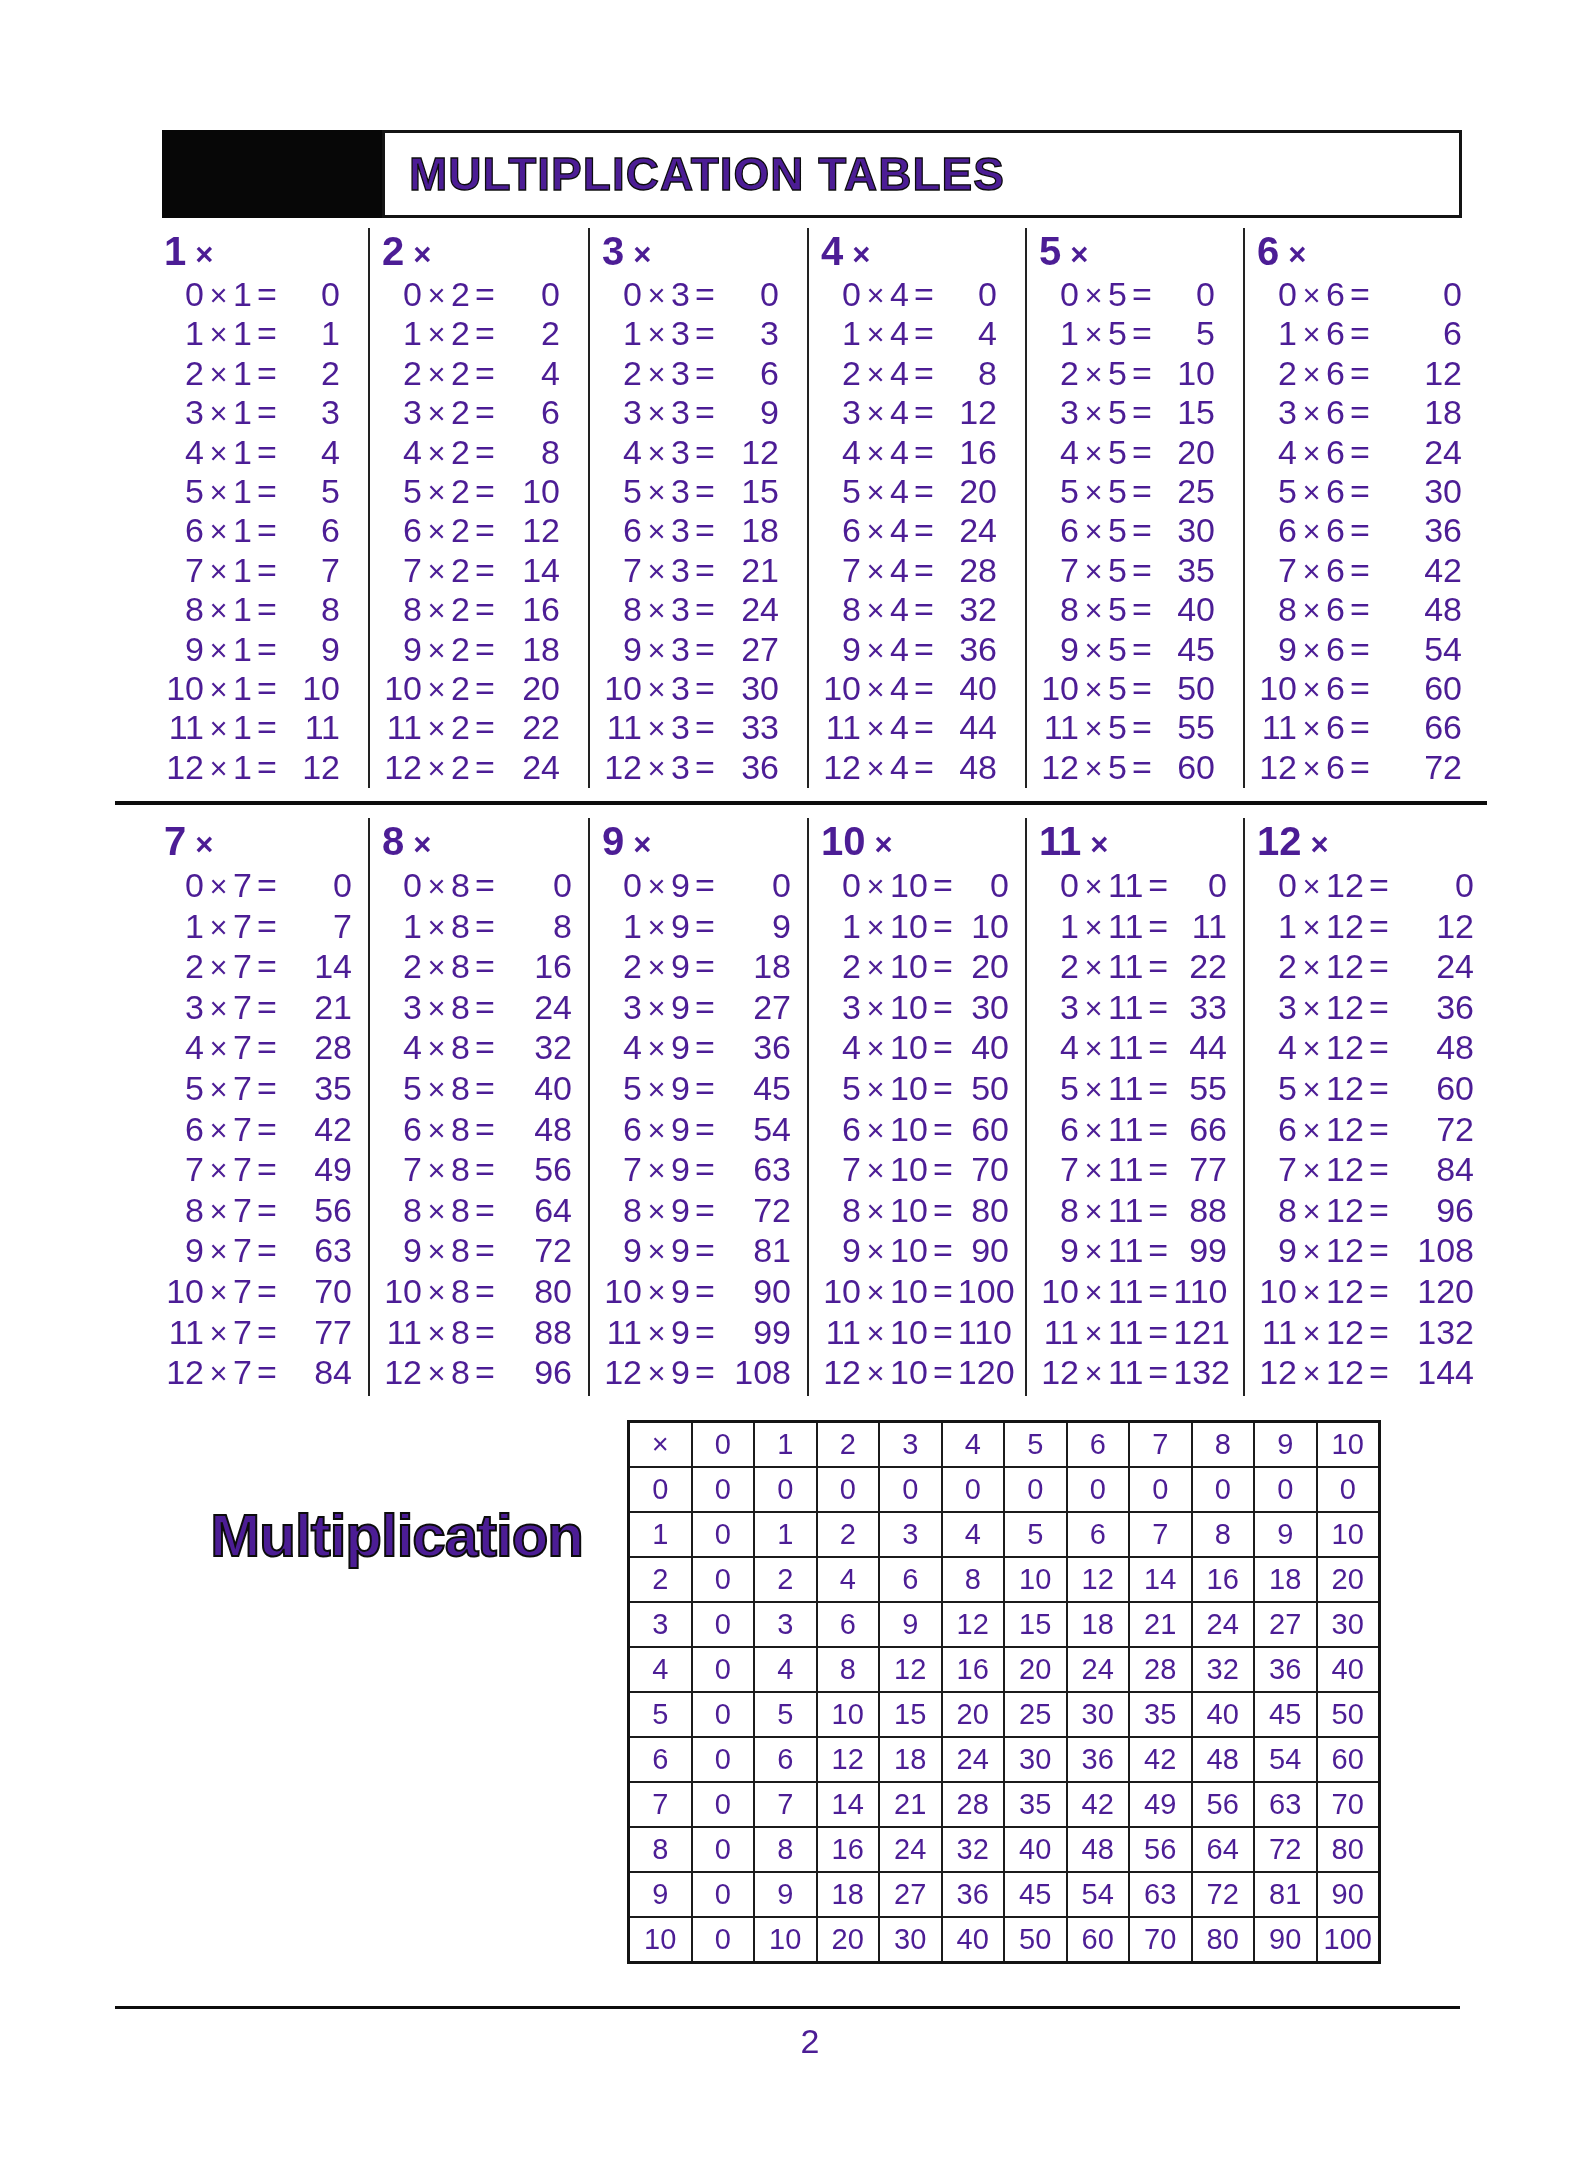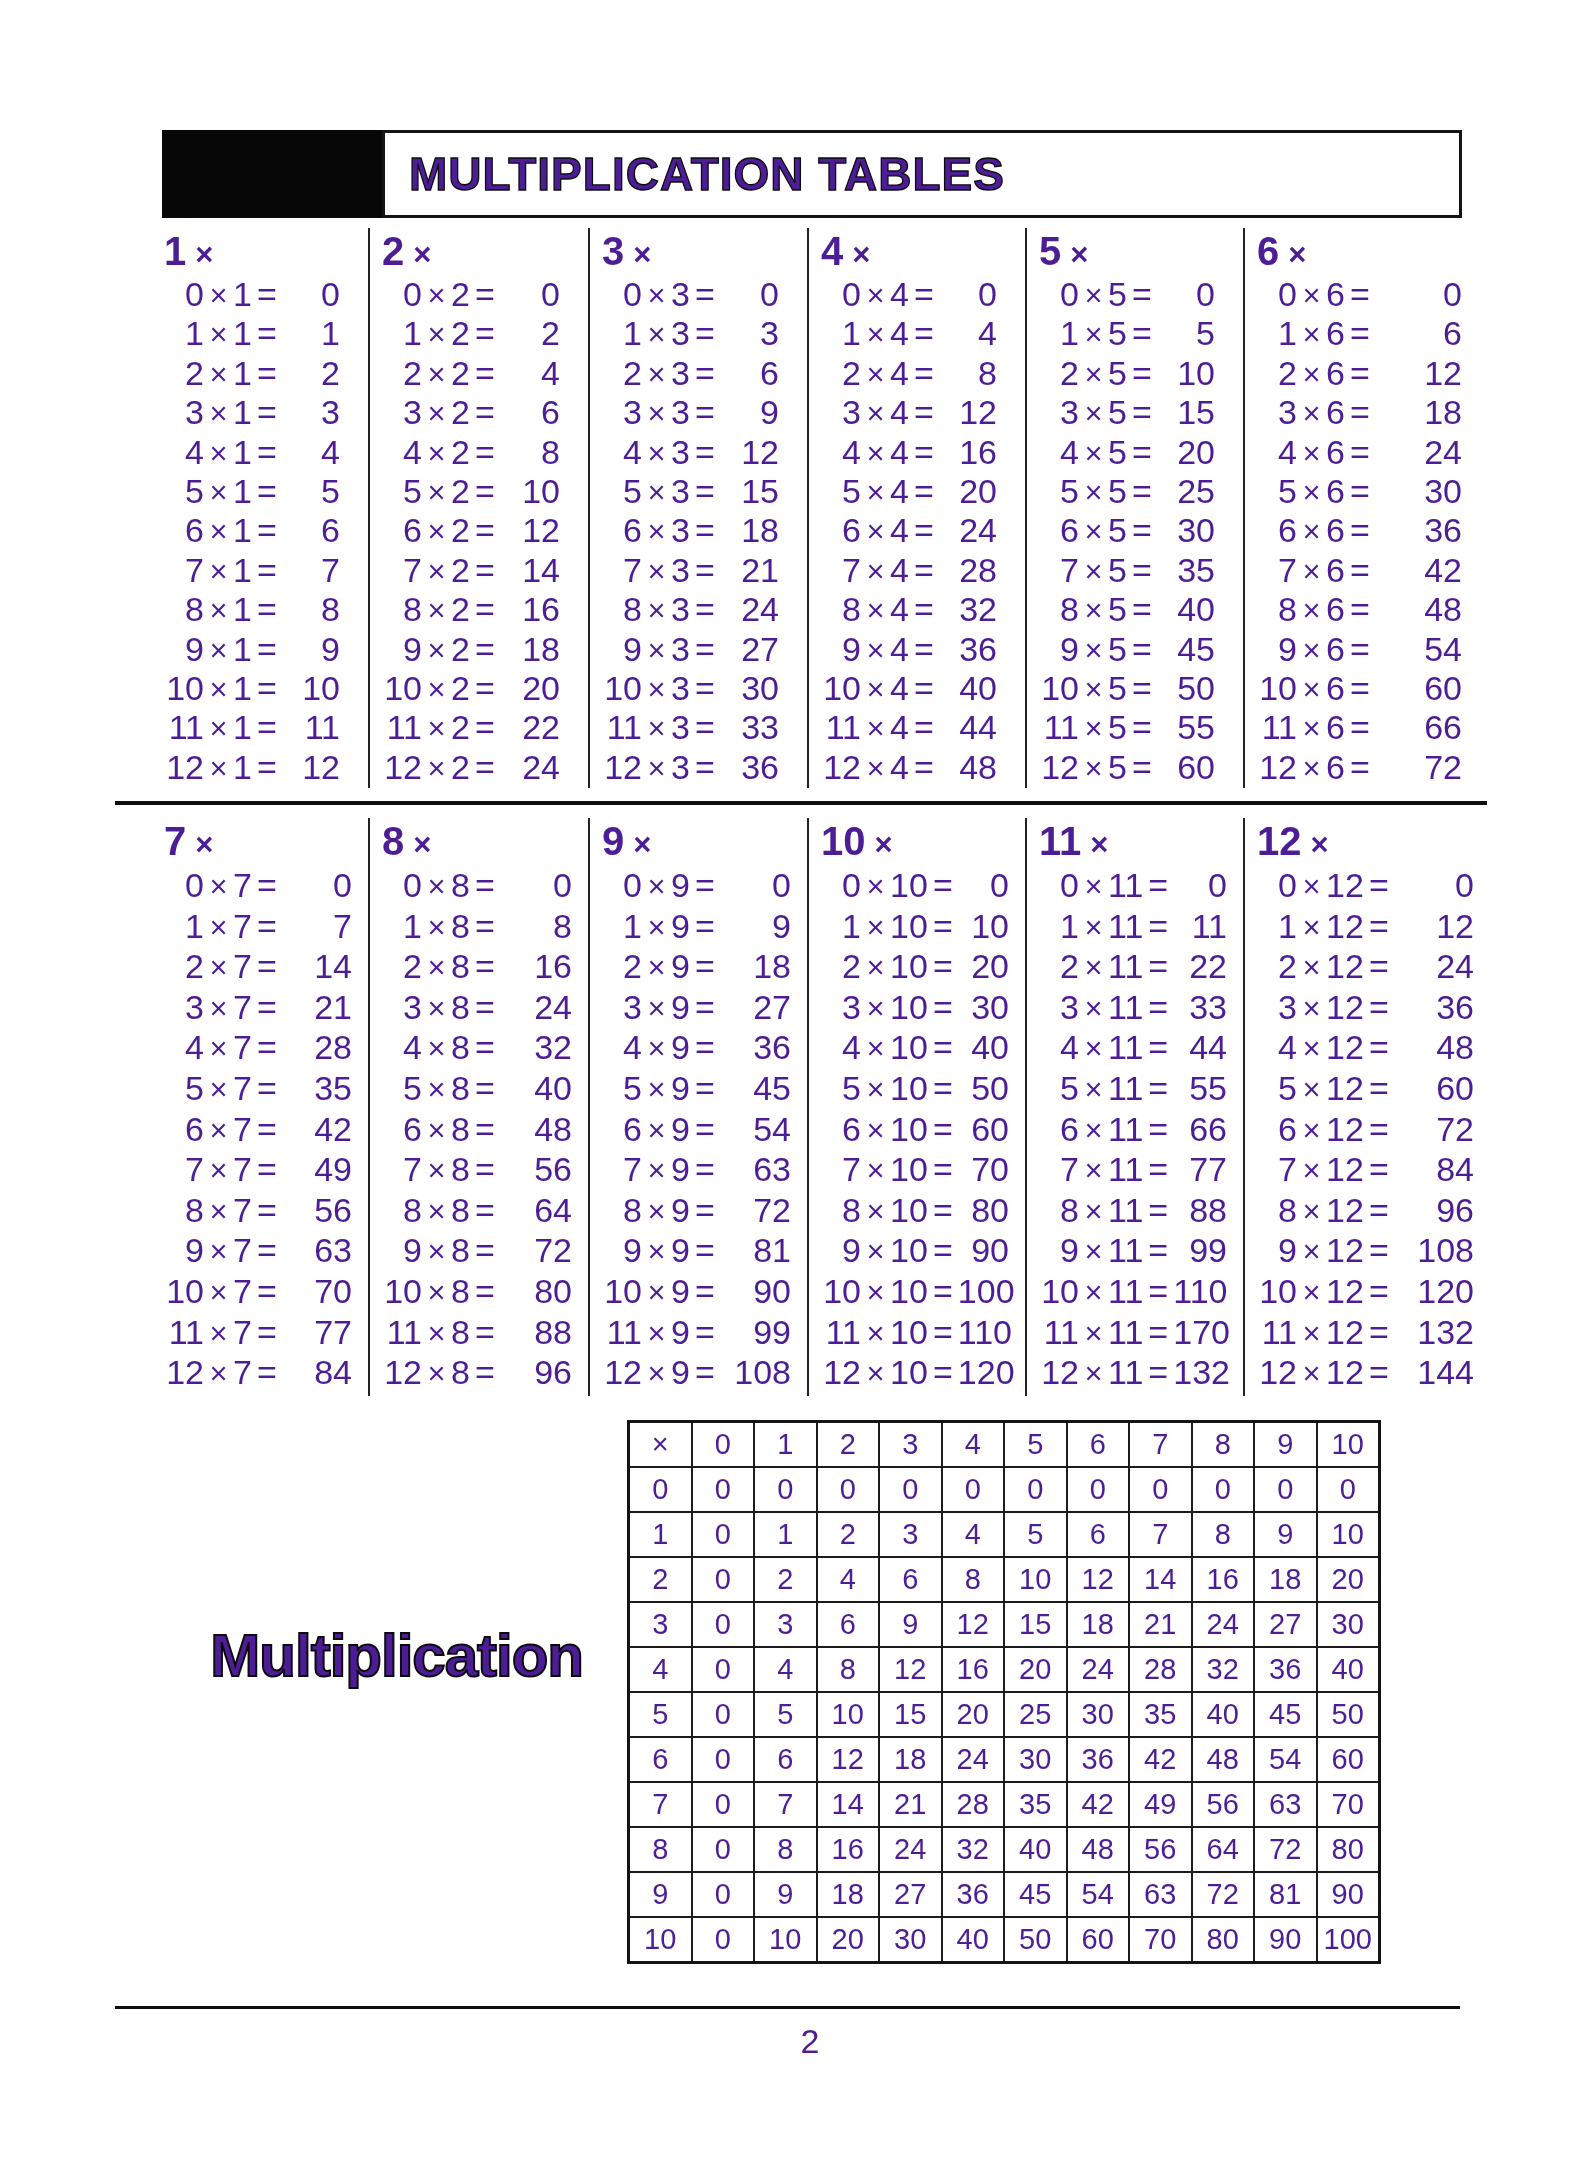--- a/index.html
+++ b/index.html
@@ -61,21 +61,21 @@
   .eq-row .x{width:29px;text-align:center;flex:none;font-size:31px;}
   .eq-row .b{text-align:left;flex:none;}
   .eq-row .eq{width:30px;text-align:center;flex:none;}
   .eq-row .r{flex:1;text-align:right;}
   
   .rule{position:absolute;height:0;border-top:4px solid #0d0d0d;}
   .rule-mid{left:115px;top:801px;width:1372px;}
   .rule-bottom{left:115px;top:2006px;width:1345px;border-top-width:3px;}
   
   .grid-label{
-    position:absolute;left:150px;top:1624px;width:433px;
+    position:absolute;left:150px;top:1504px;width:433px;
     text-align:right;
     font-size:60px;font-weight:bold;line-height:63px;
     letter-spacing:-1px;
     -webkit-text-stroke:2px #0c0c0c;
   }
   
   table.mult-grid{
     position:absolute;left:627px;top:1420px;
     border-collapse:collapse;
     border:3px solid #141414;
@@ -1127,21 +1127,21 @@
           <span class="x">×</span>
           <span class="b">11</span>
           <span class="eq">=</span>
           <span class="r">110</span>
         </div>
         <div class="eq-row">
           <span class="a">11</span>
           <span class="x">×</span>
           <span class="b">11</span>
           <span class="eq">=</span>
-          <span class="r">170</span>
+          <span class="r">121</span>
         </div>
         <div class="eq-row">
           <span class="a">12</span>
           <span class="x">×</span>
           <span class="b">11</span>
           <span class="eq">=</span>
           <span class="r">132</span>
         </div>
       </div>
       <div class="tcol divided">

